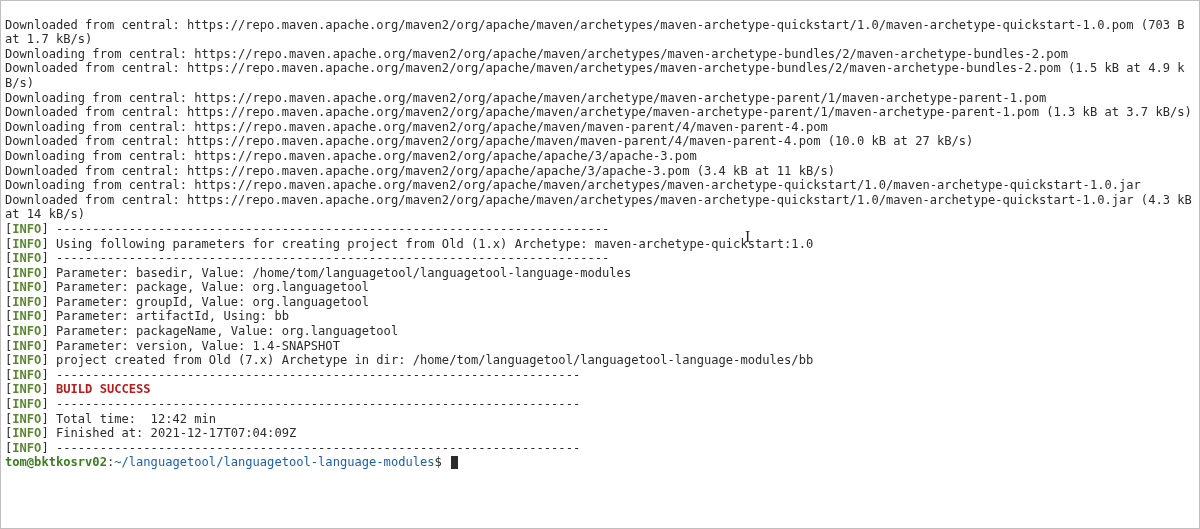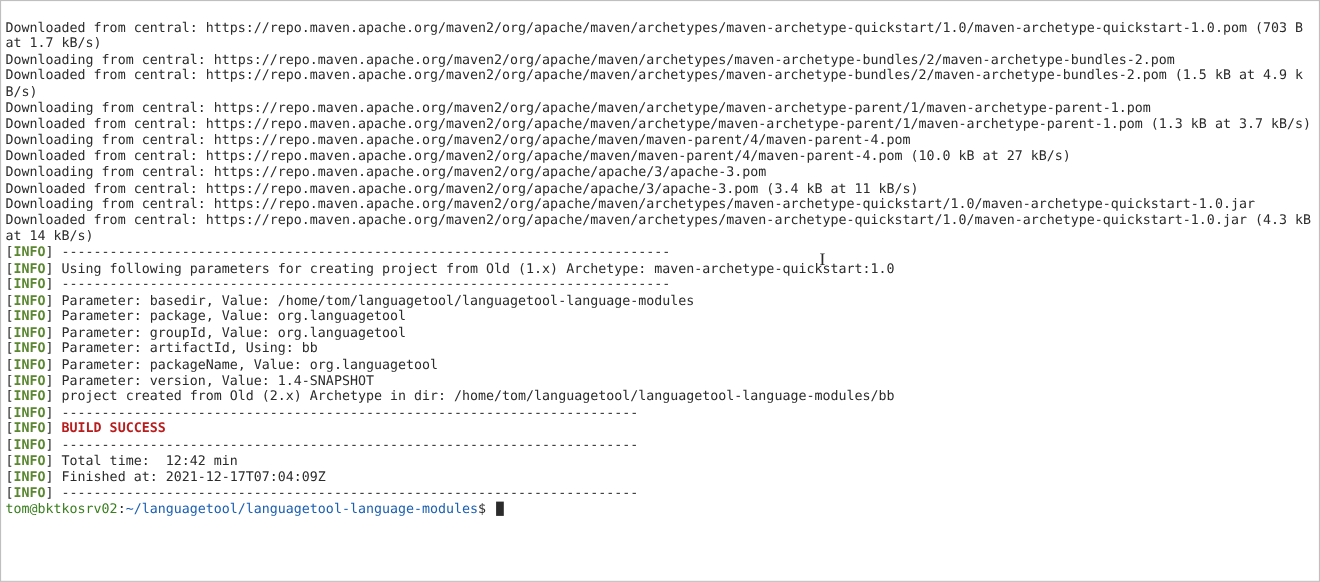--- a/index.html
+++ b/index.html
@@ -21,21 +21,21 @@
     line-height: 14.6px;
     color: #2b2b2b;
     white-space: pre-wrap;
     word-break: break-all;
     position: relative;
   }
   .info-tag { color: #2b2b2b; }
   .info-tag .bracket { color: #2b2b2b; }
   .info-tag .inner { color: #5a8730; font-weight: 700; }
   .build-success { color: #b91c1c; font-weight: 700; }
-  .prompt-user { color: #3a7f1f; font-weight: 400; }
+  .prompt-user { color: #3a7f1f; font-weight: 700; }
   .prompt-sep  { color: #2b2b2b; }
   .prompt-path { color: #1b5fb3; font-weight: 400; }
   .cursor {
     display: inline-block;
     width: 7px;
     height: 13px;
     background: #2b2b2b;
     vertical-align: text-bottom;
     margin-left: 2px;
   }
@@ -65,21 +65,21 @@
 <span>Downloaded from central: https://repo.maven.apache.org/maven2/org/apache/maven/archetypes/maven-archetype-quickstart/1.0/maven-archetype-quickstart-1.0.jar (4.3 kB at 14 kB/s)</span>
 <span class="info-tag"><span class="bracket">[</span><span class="inner">INFO</span><span class="bracket">]</span></span> <span>----------------------------------------------------------------------------</span>
 <span class="info-tag"><span class="bracket">[</span><span class="inner">INFO</span><span class="bracket">]</span></span> <span>Using following parameters for creating project from Old (1.x) Archetype: maven-archetype-quickstart:1.0</span>
 <span class="info-tag"><span class="bracket">[</span><span class="inner">INFO</span><span class="bracket">]</span></span> <span>----------------------------------------------------------------------------</span>
 <span class="info-tag"><span class="bracket">[</span><span class="inner">INFO</span><span class="bracket">]</span></span> <span>Parameter: basedir, Value: /home/tom/languagetool/languagetool-language-modules</span>
 <span class="info-tag"><span class="bracket">[</span><span class="inner">INFO</span><span class="bracket">]</span></span> <span>Parameter: package, Value: org.languagetool</span>
 <span class="info-tag"><span class="bracket">[</span><span class="inner">INFO</span><span class="bracket">]</span></span> <span>Parameter: groupId, Value: org.languagetool</span>
 <span class="info-tag"><span class="bracket">[</span><span class="inner">INFO</span><span class="bracket">]</span></span> <span>Parameter: artifactId, Using: bb</span>
 <span class="info-tag"><span class="bracket">[</span><span class="inner">INFO</span><span class="bracket">]</span></span> <span>Parameter: packageName, Value: org.languagetool</span>
 <span class="info-tag"><span class="bracket">[</span><span class="inner">INFO</span><span class="bracket">]</span></span> <span>Parameter: version, Value: 1.4-SNAPSHOT</span>
-<span class="info-tag"><span class="bracket">[</span><span class="inner">INFO</span><span class="bracket">]</span></span> <span>project created from Old (2.x) Archetype in dir: /home/tom/languagetool/languagetool-language-modules/bb</span>
+<span class="info-tag"><span class="bracket">[</span><span class="inner">INFO</span><span class="bracket">]</span></span> <span>project created from Old (7.x) Archetype in dir: /home/tom/languagetool/languagetool-language-modules/bb</span>
 <span class="info-tag"><span class="bracket">[</span><span class="inner">INFO</span><span class="bracket">]</span></span> <span>------------------------------------------------------------------------</span>
 <span class="info-tag"><span class="bracket">[</span><span class="inner">INFO</span><span class="bracket">]</span></span> <span class="build-success">BUILD SUCCESS</span>
 <span class="info-tag"><span class="bracket">[</span><span class="inner">INFO</span><span class="bracket">]</span></span> <span>------------------------------------------------------------------------</span>
 <span class="info-tag"><span class="bracket">[</span><span class="inner">INFO</span><span class="bracket">]</span></span> <span>Total time:  12:42 min</span>
 <span class="info-tag"><span class="bracket">[</span><span class="inner">INFO</span><span class="bracket">]</span></span> <span>Finished at: 2021-12-17T07:04:09Z</span>
 <span class="info-tag"><span class="bracket">[</span><span class="inner">INFO</span><span class="bracket">]</span></span> <span>------------------------------------------------------------------------</span>
 <span class="prompt-user">tom@bktkosrv02</span><span class="prompt-sep">:</span><span class="prompt-path">~/languagetool/languagetool-language-modules</span><span>$ </span><span class="cursor"></span>
 <span class="text-caret" style="top:228px; left:744px;">I</span>
 </div>
 

